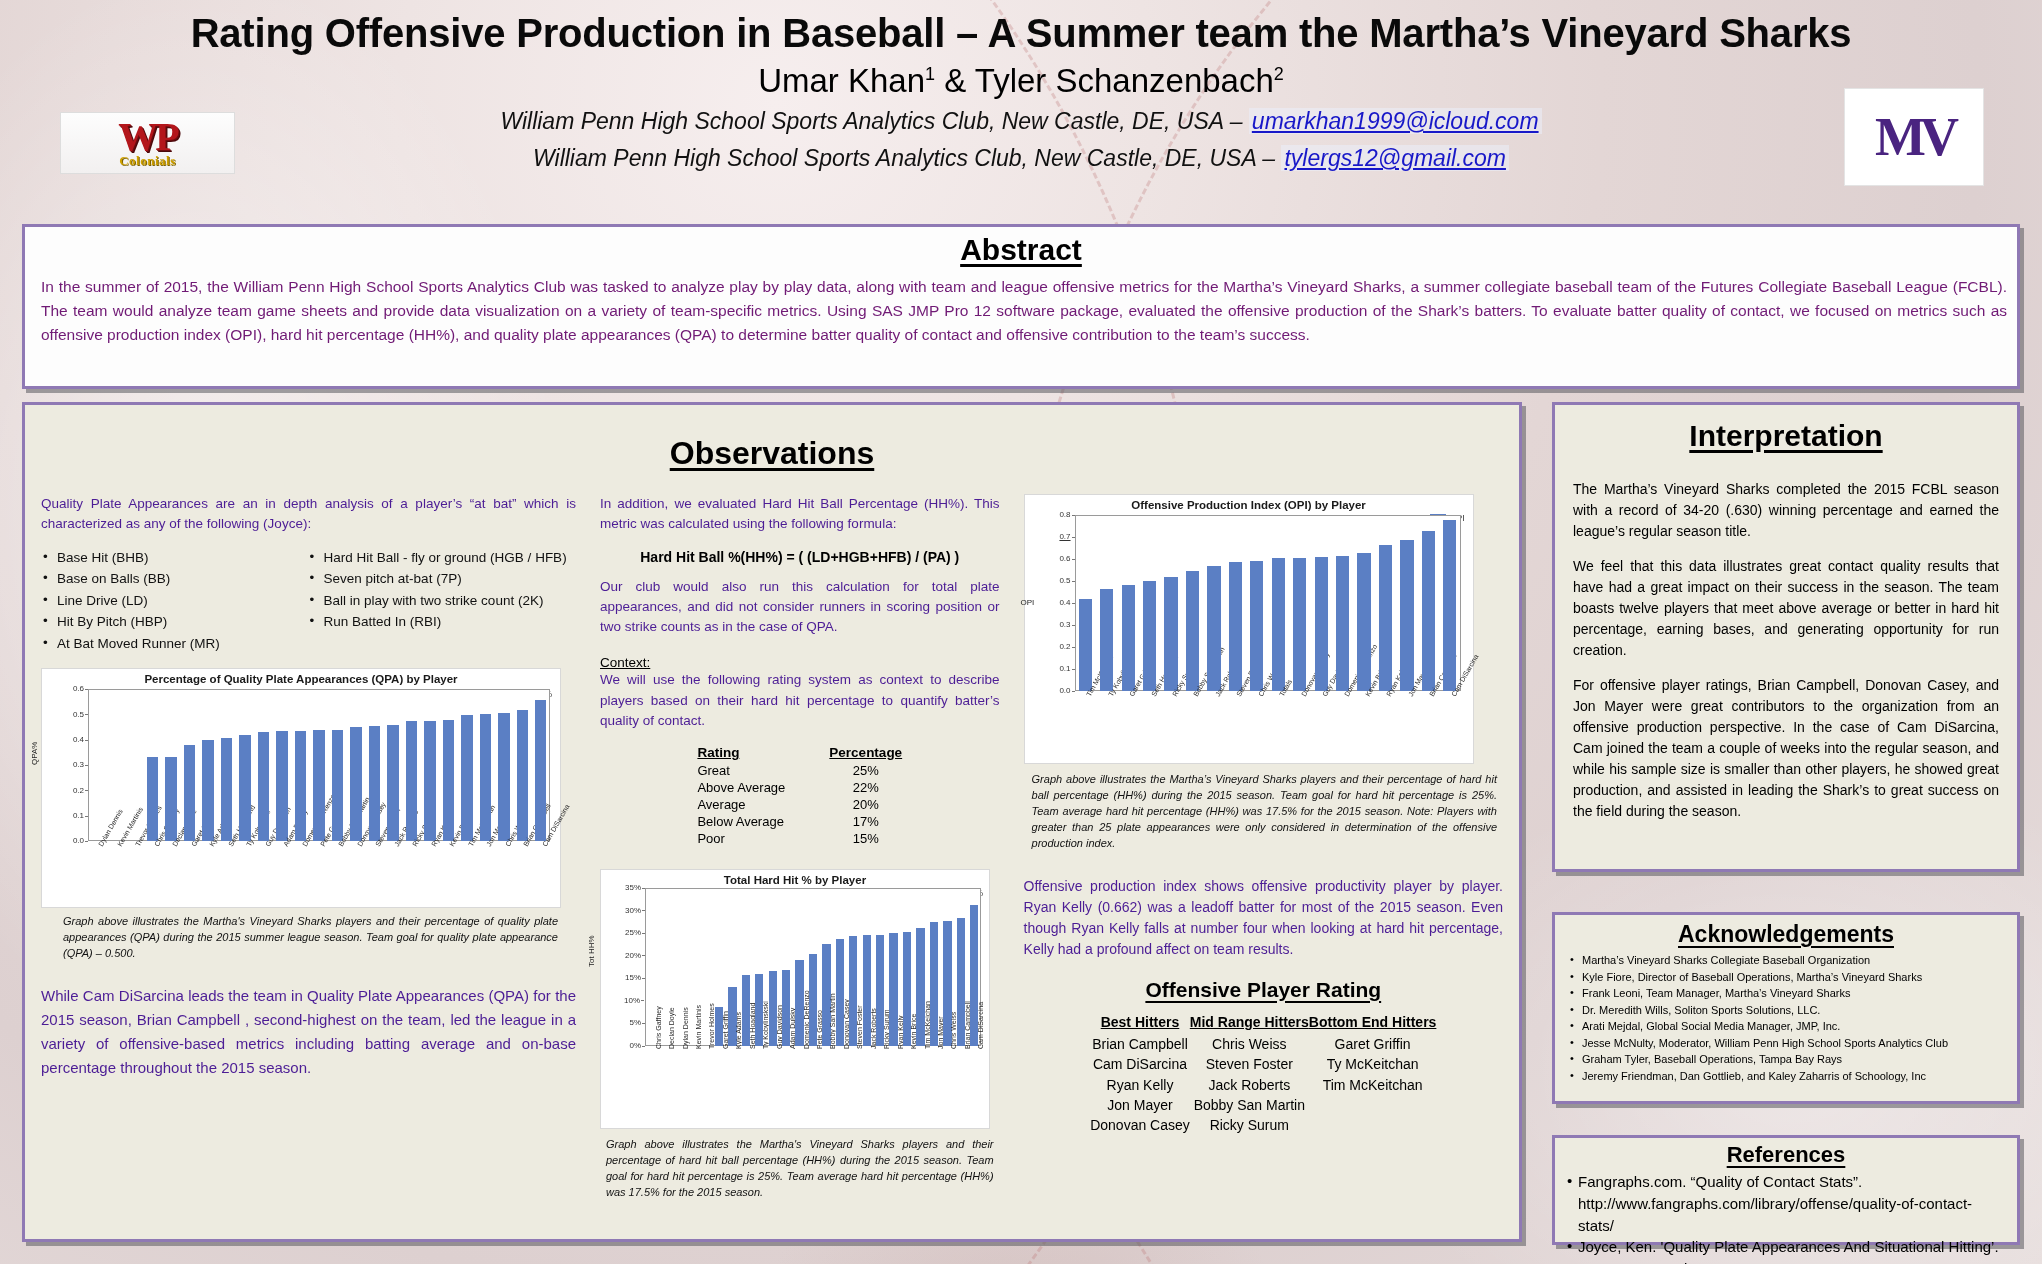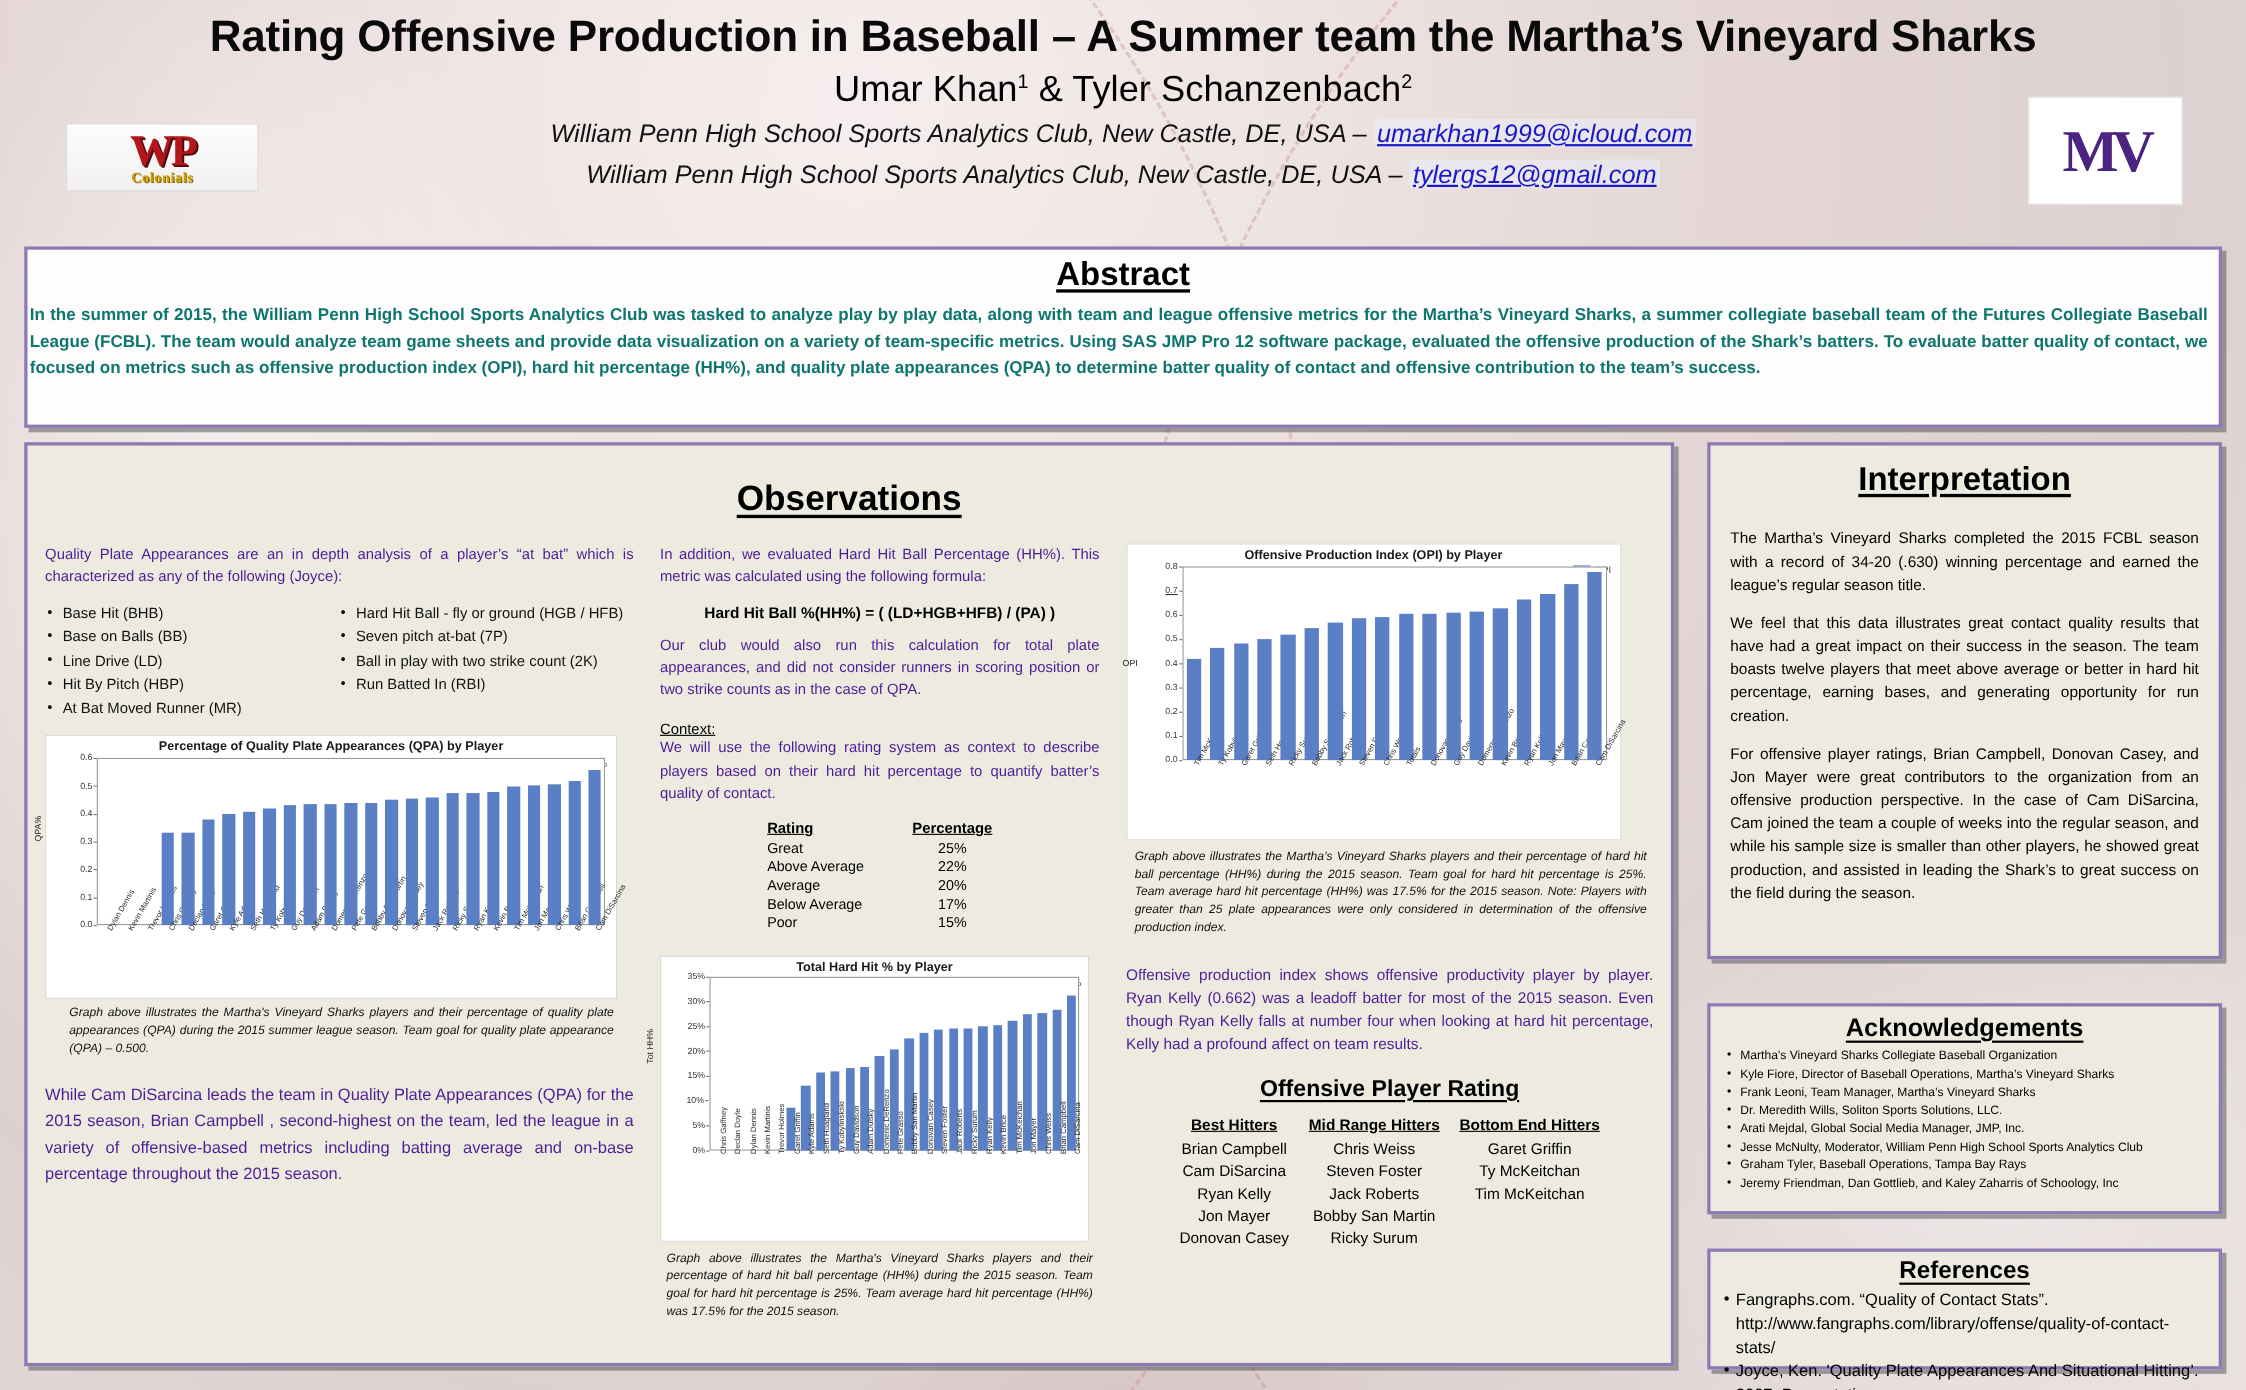--- a/index.html
+++ b/index.html
@@ -84,23 +84,22 @@
   .panel-white { background: #fdfdfd; }
   .sec-title {
     text-align: center; font-weight: bold; color: #000;
     text-decoration: underline; text-underline-offset: 4px;
   }
 
   
   #abstract { position: absolute; left: 22px; top: 224px; width: 1998px; height: 165px; }
   #abstract .sec-title { font-size: 30px; padding-top: 6px; }
   #abstract .body {
-    font-size: 15.5px; color: #0f766e; text-align: justify; line-height: 1.55;
-    padding: 8px 10px 0 2px;
-    font-weight: bold;
+    font-size: 15.5px; color: #701a75; text-align: justify; line-height: 1.55;
+    padding: 8px 10px 0 16px;
   }
 
   
   #observations {
     position: absolute; left: 22px; top: 402px; width: 1500px; height: 840px;
     padding: 10px 16px;
   }
   #observations > .sec-title { font-size: 32px; margin-top: 20px; }
 
   .obs-cols { display: flex; gap: 24px; margin-top: 22px; }
@@ -152,21 +151,21 @@
   .axislabel { position: absolute; font-size: 8px; color: #222; }
   .bar { position: absolute; bottom: 0; background: #5b7fc4; }
   .xlab {
     position: absolute; font-size: 7px; color: #2a2a2a; white-space: nowrap;
     transform-origin: left top; transform: rotate(-60deg);
   }
   .xlab.vert { transform: rotate(-90deg); }
 
   
   .opr-title { text-align: center; font-weight: bold; font-size: 21px; text-decoration: underline; text-underline-offset: 4px; margin-top: 18px; }
-  .opr-cols { display: flex; justify-content: center; gap: 18px; margin-top: 10px; }
+  .opr-cols { display: flex; justify-content: center; gap: 0; margin-top: 10px; }
   .opr-col { text-align: center; font-size: 14px; line-height: 1.45; }
   .opr-col .hd { font-weight: bold; text-decoration: underline; padding-bottom: 2px; }
 
   
   #interpretation {
     position: absolute; left: 1552px; top: 402px; width: 468px; height: 470px;
     padding: 8px 18px 10px;
   }
   #interpretation .sec-title { font-size: 30px; margin-top: 6px; }
   #interpretation .body { font-size: 14px; line-height: 1.5; text-align: justify; margin-top: 26px; }

